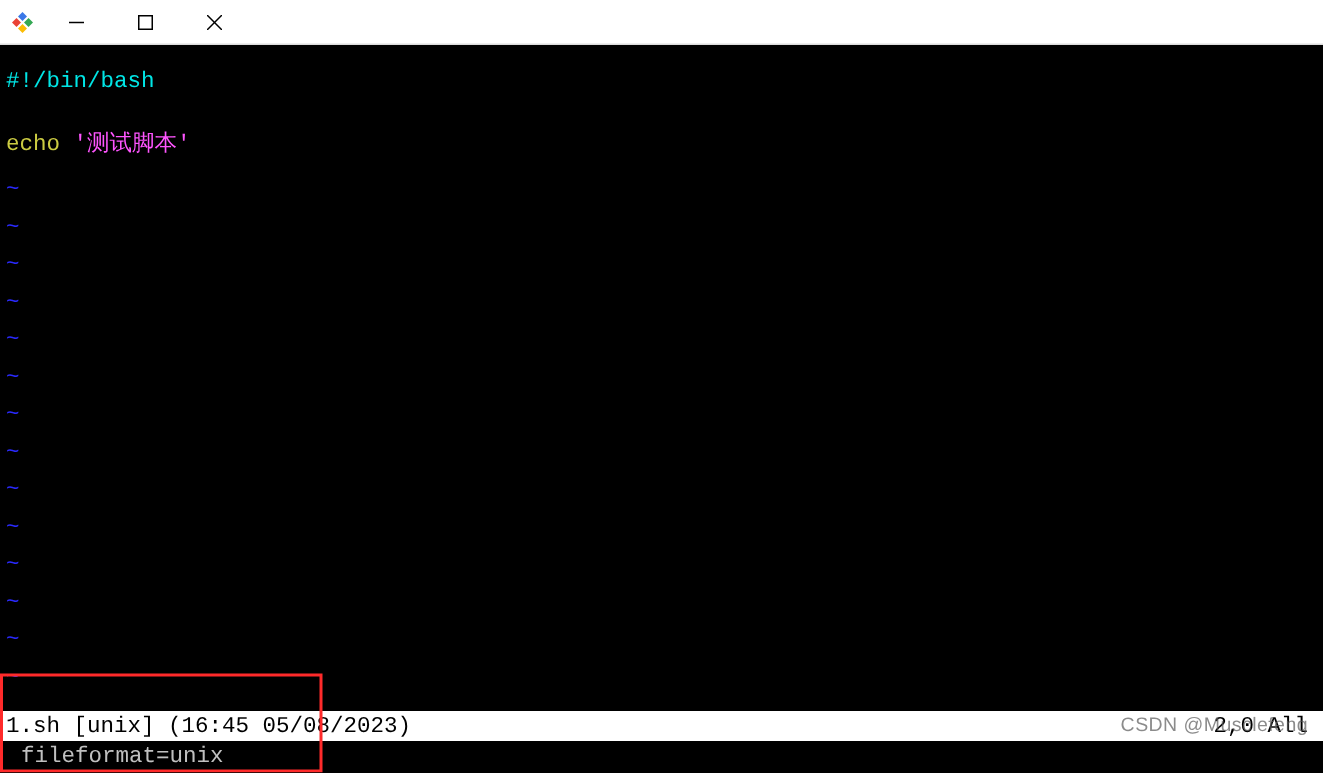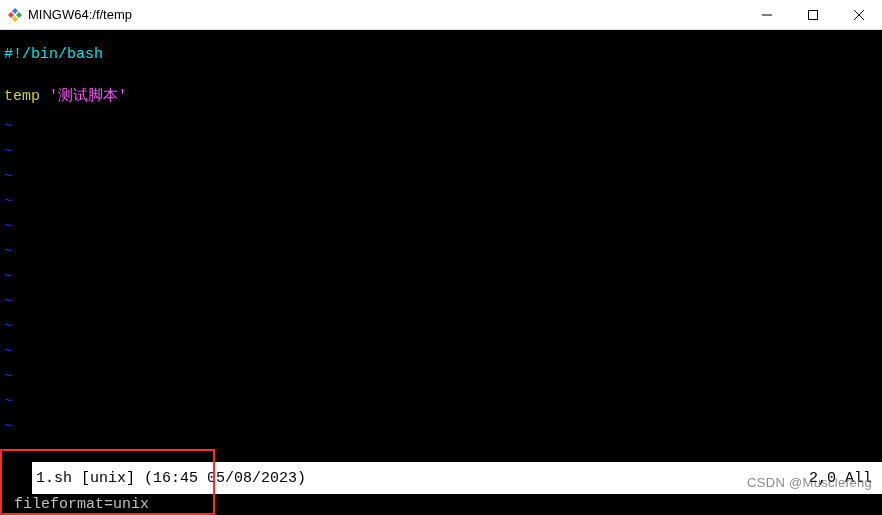--- a/index.html
+++ b/index.html
@@ -66,28 +66,27 @@
       position: absolute;
       left: 4px;
       top: 86px;
     }
     .tilde-col div { height: 25px; font-size: 15px; }
     .status-bar {
       position: absolute;
       bottom: 21px;
       left: 0;
       right: 0;
-      height: 32px;
+      height: 20px;
       background: #fff;
       color: #000;
       display: flex;
       align-items: center;
       font-size: 15px;
       padding: 0 4px;
-      margin-left: 32px;
     }
     .status-left { flex: 1; }
     .status-right { padding-right: 6px; }
     .cmdline {
       position: absolute;
       bottom: 0;
       left: 0;
       right: 16px;
       height: 21px;
       background: #000;
@@ -122,21 +121,20 @@
 
 <div class="titlebar">
   <div class="diamond">
     <svg viewBox="0 0 14 14">
       <polygon points="7,0 10,3 7,6 4,3" fill="#3b78e7"></polygon>
       <polygon points="14,7 11,10 8,7 11,4" fill="#34a853"></polygon>
       <polygon points="7,14 4,11 7,8 10,11" fill="#fbbc04"></polygon>
       <polygon points="0,7 3,4 6,7 3,10" fill="#ea4335"></polygon>
     </svg>
   </div>
-  <div class="titlebar-title">MINGW64:/f/temp</div>
   <div class="titlebar-controls">
     <div class="titlebar-btn">
       <svg viewBox="0 0 10 10">
           <line x1="0" y1="5" x2="10" y2="5" stroke="#000" stroke-width="1"></line>
         </svg>
     </div>
     <div class="titlebar-btn">
       <svg viewBox="0 0 10 10">
           <rect x="0.5" y="0.5" width="9" height="9" fill="none" stroke="#000" stroke-width="1"></rect>
         </svg>
@@ -147,21 +145,21 @@
           <line x1="10" y1="0" x2="0" y2="10" stroke="#000" stroke-width="1"></line>
         </svg>
     </div>
   </div>
 </div>
 
 <div class="terminal">
   <div class="shebang">#!/bin/bash</div>
   <div class="empty-line"></div>
   <div class="echo-line">
-    <span class="k-echo">temp</span><span class="str"> '测试脚本'</span>
+    <span class="k-echo">echo</span><span class="str"> '测试脚本'</span>
   </div>
 
   <div class="tilde-col">
     <div class="tilde">~</div>
     <div class="tilde">~</div>
     <div class="tilde">~</div>
     <div class="tilde">~</div>
     <div class="tilde">~</div>
     <div class="tilde">~</div>
     <div class="tilde">~</div>

